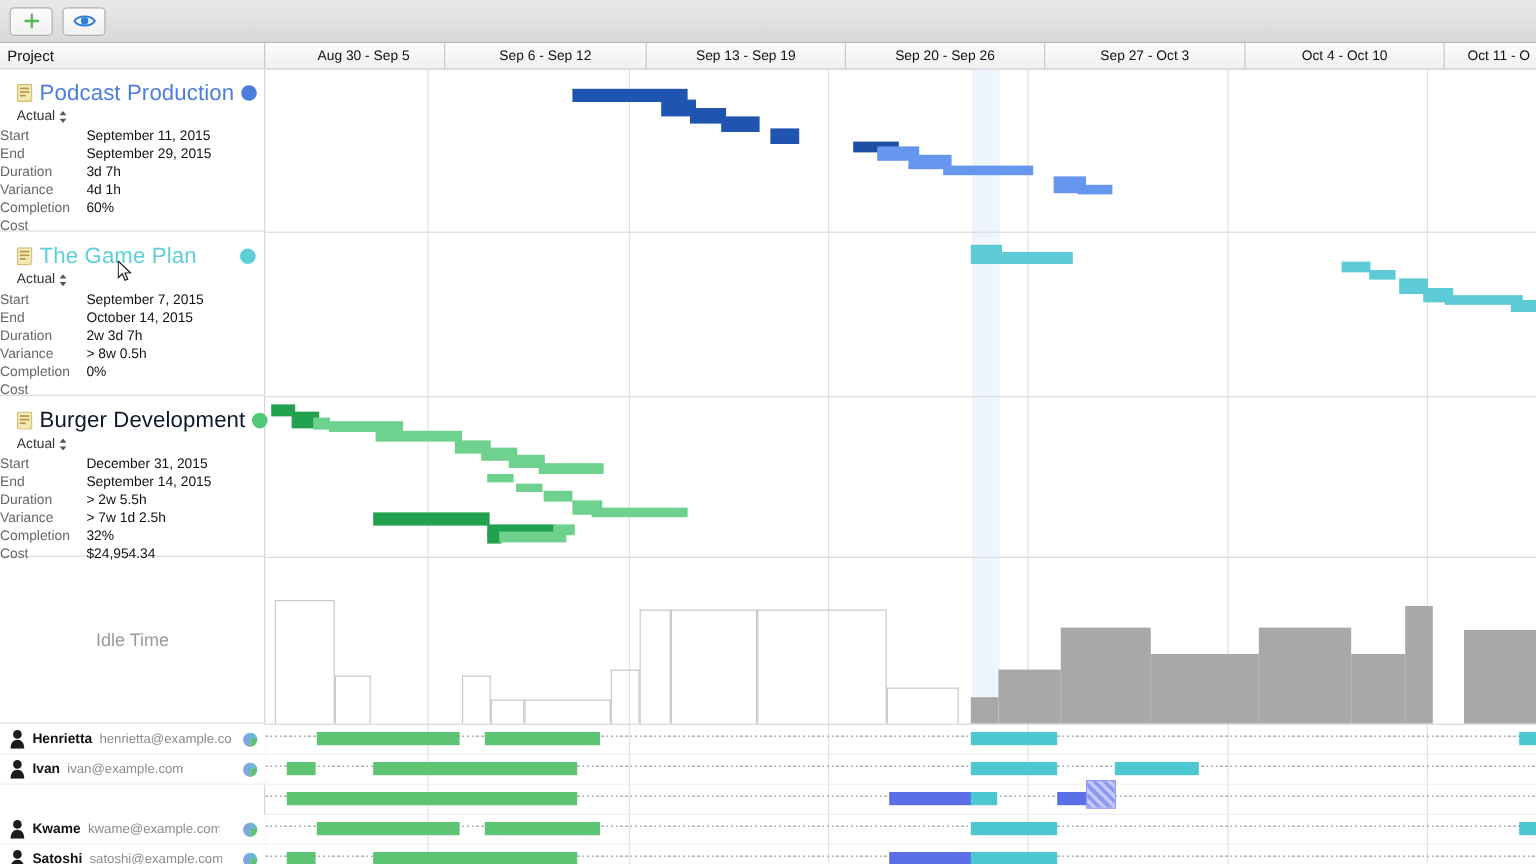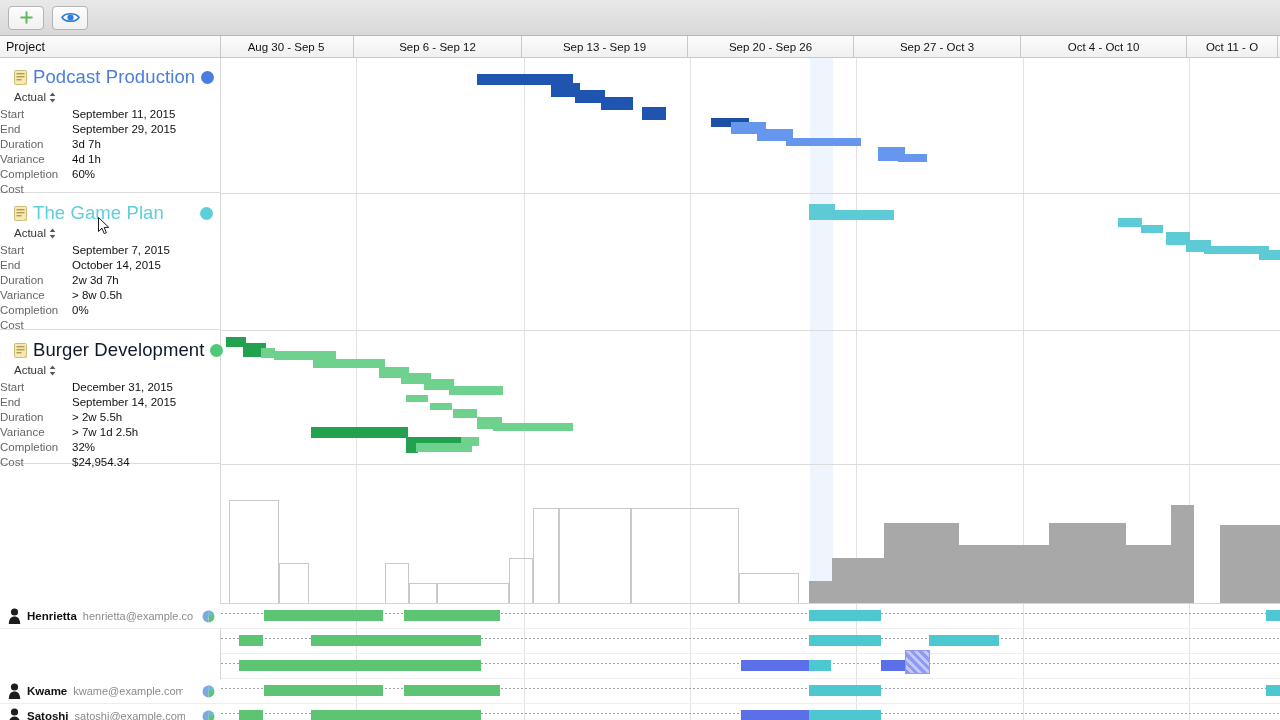--- a/index.html
+++ b/index.html
@@ -33,21 +33,21 @@
     background:linear-gradient(to bottom,#fcfcfc,#f0f0f0);
     border-bottom:1px solid #c8c8c8;
     box-sizing:border-box;
   }
   .hdr-project{
     position:absolute;left:0;top:0;width:221px;height:21px;
     display:flex;align-items:center;padding-left:6px;
     font-size:12.5px;font-weight:normal;color:#111;
     box-sizing:border-box;border-right:1px solid #c8c8c8;
   }
-  .hdr-weeks{position:absolute;left:219px;top:0;right:0;height:21px;}
+  .hdr-weeks{position:absolute;left:236px;top:0;right:0;height:21px;}
   .hdr-week{
     position:absolute;top:0;height:21px;
     display:flex;align-items:center;justify-content:center;
     font-size:11.5px;color:#111;
     border-right:1px solid #c8c8c8;box-sizing:border-box;
     white-space:nowrap;overflow:hidden;
   }
 
   
   .body{position:absolute;left:0;top:58px;width:1280px;height:662px;}
@@ -389,33 +389,49 @@
                 <td class="k">Completion</td>
                 <td class="v">32%</td>
               </tr>
               <tr>
                 <td class="k">Cost</td>
                 <td class="v">$24,954.34</td>
               </tr>
             </tbody>
           </table>
         </div>
+        <div class="idle-left" style="top: 407px; height: 138px;">
+          <span class="idle-label">Idle Time</span>
+        </div>
         <div class="res-left" style="top: 546px; height: 25px;">
           <svg class="person" viewBox="0 0 13 16">
             <circle cx="6.5" cy="4" r="3.6" fill="#1c1c1c"></circle>
             <path d="M0.8 16 C0.8 10.8 3.2 8.4 6.5 8.4 C9.8 8.4 12.2 10.8 12.2 16 Z" fill="#1c1c1c"></path>
           </svg>
           <span class="res-name">Henrietta</span>
           <span class="res-mail">henrietta@example.con</span>
           <svg class="res-pie" viewBox="0 0 14 14">
             <path d="M7 7 L7 0.6 A6.4 6.4 0 0 1 7 13.4 Z" fill="#5cc472"></path>
             <path d="M7 7 L7 13.4 A6.4 6.4 0 0 1 7 0.6 Z" fill="#7fa8de"></path>
             <path d="M7 7 L7 0.6 A6.4 6.4 0 0 1 12.6 5 Z" fill="#6fb8dd"></path>
           </svg>
         </div>
+        <div class="res-left" style="top: 571px; height: 25px;">
+          <svg class="person" viewBox="0 0 13 16">
+            <circle cx="6.5" cy="4" r="3.6" fill="#1c1c1c"></circle>
+            <path d="M0.8 16 C0.8 10.8 3.2 8.4 6.5 8.4 C9.8 8.4 12.2 10.8 12.2 16 Z" fill="#1c1c1c"></path>
+          </svg>
+          <span class="res-name">Ivan</span>
+          <span class="res-mail">ivan@example.com</span>
+          <svg class="res-pie" viewBox="0 0 14 14">
+            <path d="M7 7 L7 0.6 A6.4 6.4 0 0 1 7 13.4 Z" fill="#5cc472"></path>
+            <path d="M7 7 L7 13.4 A6.4 6.4 0 0 1 7 0.6 Z" fill="#7fa8de"></path>
+            <path d="M7 7 L7 0.6 A6.4 6.4 0 0 1 12.6 5 Z" fill="#6fb8dd"></path>
+          </svg>
+        </div>
         <div class="res-left" style="top: 621px; height: 25px;">
           <svg class="person" viewBox="0 0 13 16">
             <circle cx="6.5" cy="4" r="3.6" fill="#1c1c1c"></circle>
             <path d="M0.8 16 C0.8 10.8 3.2 8.4 6.5 8.4 C9.8 8.4 12.2 10.8 12.2 16 Z" fill="#1c1c1c"></path>
           </svg>
           <span class="res-name">Kwame</span>
           <span class="res-mail">kwame@example.com</span>
           <svg class="res-pie" viewBox="0 0 14 14">
             <path d="M7 7 L7 0.6 A6.4 6.4 0 0 1 7 13.4 Z" fill="#5cc472"></path>
             <path d="M7 7 L7 13.4 A6.4 6.4 0 0 1 7 0.6 Z" fill="#7fa8de"></path>

